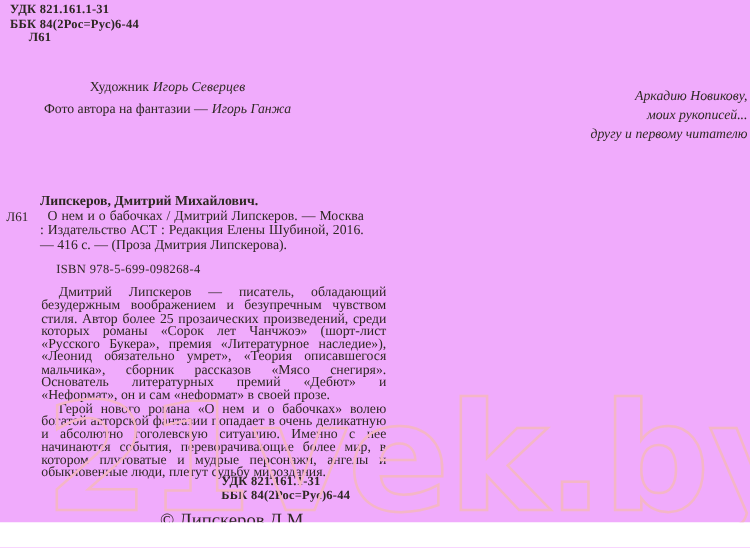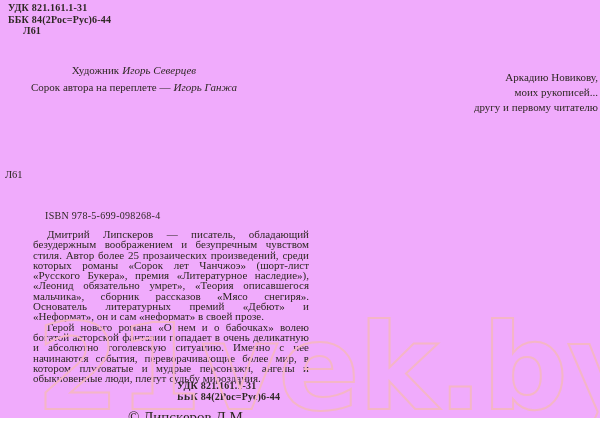--- a/index.html
+++ b/index.html
@@ -19,21 +19,21 @@
   
   .credits {
     position:absolute; left:0; top:62px; width:268px;
     text-align:center; font-size:11px; line-height:17px;
   }
   .name-italic { font-style:italic; margin-left:0.28em; }
 
   
   .dedication {
     position:absolute; left:348px; top:70px; width:250px;
-    text-align:right; font-size:11px; line-height:15px;
+    text-align:right; font-style:italic; font-size:11px; line-height:15px;
   }
 
   
   .margin-code { position:absolute; left:5px; top:169px; font-size:10.5px; }
   .catalog { position:absolute; left:32px; top:156px; width:259px;
              font-size:11px; line-height:11.6px; }
   .catalog .author { font-weight:bold; }
   .catalog .entry  { margin:0; text-align:justify; text-indent:6px; }
   .isbn-top { position:absolute; left:45px; top:210px; font-size:10px; letter-spacing:0.3px;text-align:right; }
 
@@ -79,32 +79,36 @@
     <div>УДК 821.161.1-31</div>
     <div>ББК 84(2Рос=Рус)6-44</div>
     <div class="code-indent">Л61</div>
   </div>
 
   <div class="credits">
     <div>
       <span>Художник</span><span class="name-italic">Игорь Северцев</span>
     </div>
     <div>
-      <span>Сорок автора на переплете —</span><span class="name-italic">Игорь Ганжа</span>
+      <span>Фото автора на фантазии —</span><span class="name-italic">Игорь Ганжа</span>
     </div>
   </div>
 
   <div class="dedication">
     <div>Аркадию Новикову,</div>
     <div>моих рукописей...</div>
     <div>другу и первому читателю</div>
   </div>
 
   <div class="margin-code">Л61</div>
 
+  <div class="catalog">
+    <div class="author">Липскеров, Дмитрий Михайлович.</div>
+    <p class="entry">О нем и о бабочках / Дмитрий Липскеров. — Москва : Издательство АСТ : Редакция Елены Шубиной, 2016. — 416 с. — (Проза Дмитрия Липскерова).</p>
+  </div>
 
   <div class="isbn-top">ISBN 978-5-699-098268-4</div>
 
   <div class="annotation">
     <p>Дмитрий Липскеров — писатель, обладающий безудержным воображением и безупречным чувством стиля. Автор более 25 прозаических произведений, среди которых романы «Сорок лет Чанчжоэ» (шорт-лист «Русского Букера», премия «Литературное наследие»), «Леонид обязательно умрет», «Теория описавшегося мальчика», сборник рассказов «Мясо снегиря». Основатель литературных премий «Дебют» и «Неформат», он и сам «неформат» в своей прозе.</p>
     <p>Герой нового романа «О нем и о бабочках» волею богатой авторской фантазии попадает в очень деликатную и абсолютно гоголевскую ситуацию. Именно с нее начинаются события, переворачивающие более мир, в котором плутоватые и мудрые персонажи, ангелы и обыкновенные люди, плетут судьбу мироздания.</p>
   </div>
 
   <div class="bottom-codes">
     <div>УДК 821.161.1-31</div>

